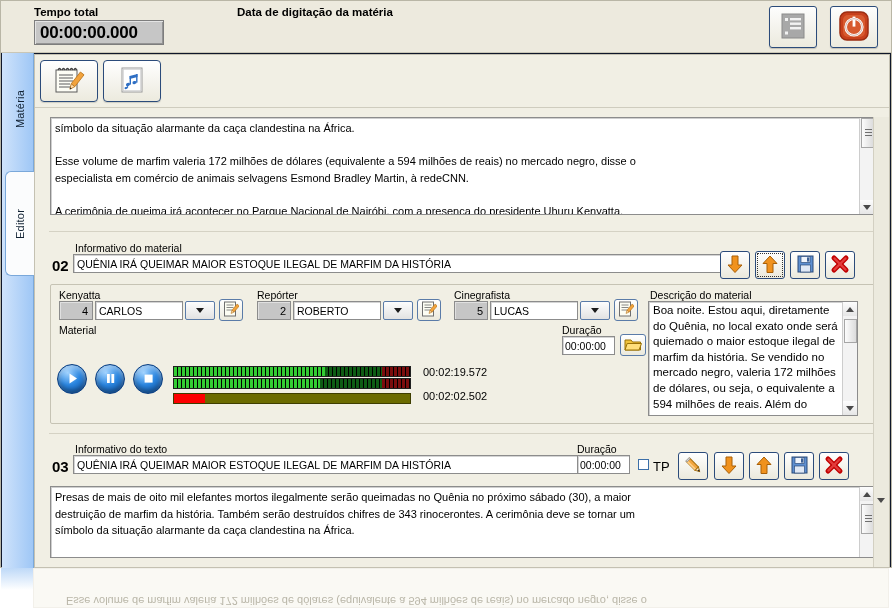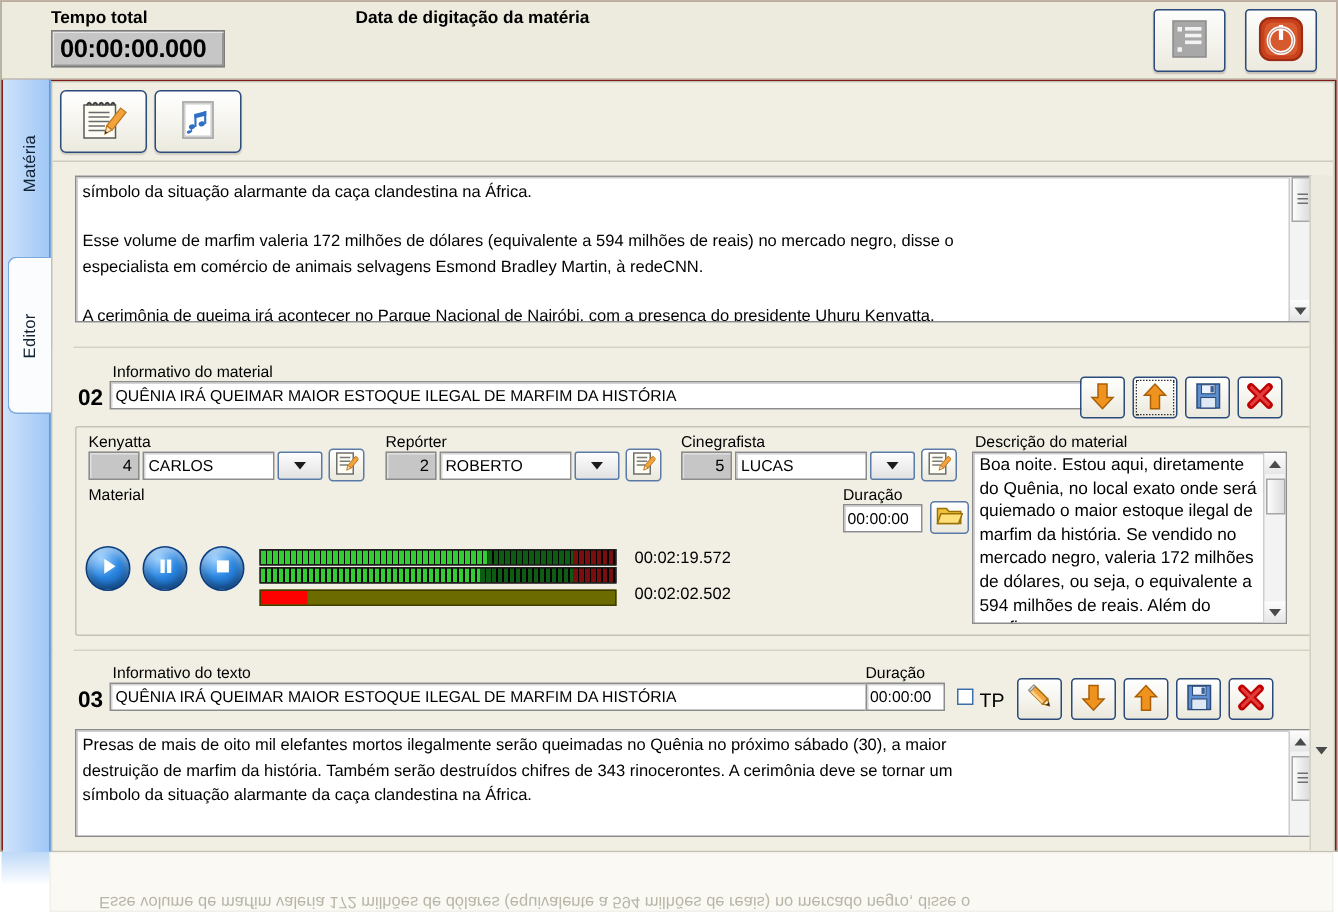--- a/index.html
+++ b/index.html
@@ -9,21 +9,21 @@
     font-family:"Liberation Sans", sans-serif;
     font-size:11px;
     background:#ffffff;
     overflow:hidden;
     position:relative;
   }
 
   
   #app {
     position:absolute; left:0; top:0; width:892px; height:568px;
-    background:#7f1d1d;
+    background:#0f172a;
     border:1px solid #b9b6a6;
   }
 
   
   .header {
     position:absolute; left:0; top:0; width:890px; height:52px;
     background:#edeade;
     border-bottom:1px solid #c9c6b6;
   }
   .hdr-label {
@@ -287,21 +287,21 @@
     background:linear-gradient(to bottom,#bed9f8,#ffffff);
   }
 </style>
 </head>
 <body>
 
 <div id="app">
 
   <div class="header">
     <div class="hdr-label" style="left:33px; top:5px;">Tempo total</div>
-    <div class="hdr-box" style="left:33px; top:19px; width:116px; height:25px;">00:00:00.000</div>
+    <div class="hdr-box" style="left:33px; top:19px; width:130px; height:25px;">00:00:00.000</div>
 
     <div class="hdr-label" style="left:236px; top:5px;">Data de digitação da matéria</div>
 
     <div class="hdr-btn" style="left:768px;">
       <span>
         <svg width="24" height="26" viewBox="0 0 24 26">
           <rect x="1" y="1" width="22" height="24" fill="#a8a8a8" stroke="#8a8a8a"></rect>
           <rect x="4" y="5" width="3" height="3" fill="#f2f2f2"></rect>
           <rect x="9" y="5" width="11" height="2.4" fill="#f2f2f2"></rect>
           <rect x="9" y="9.5" width="11" height="2.4" fill="#f2f2f2"></rect>

